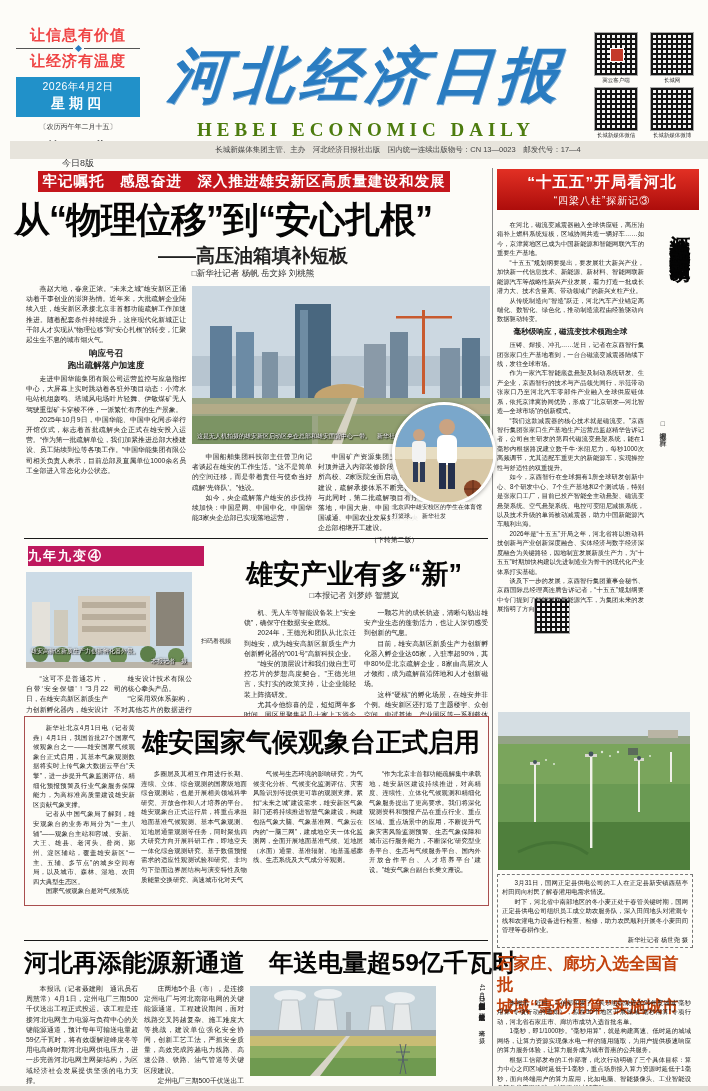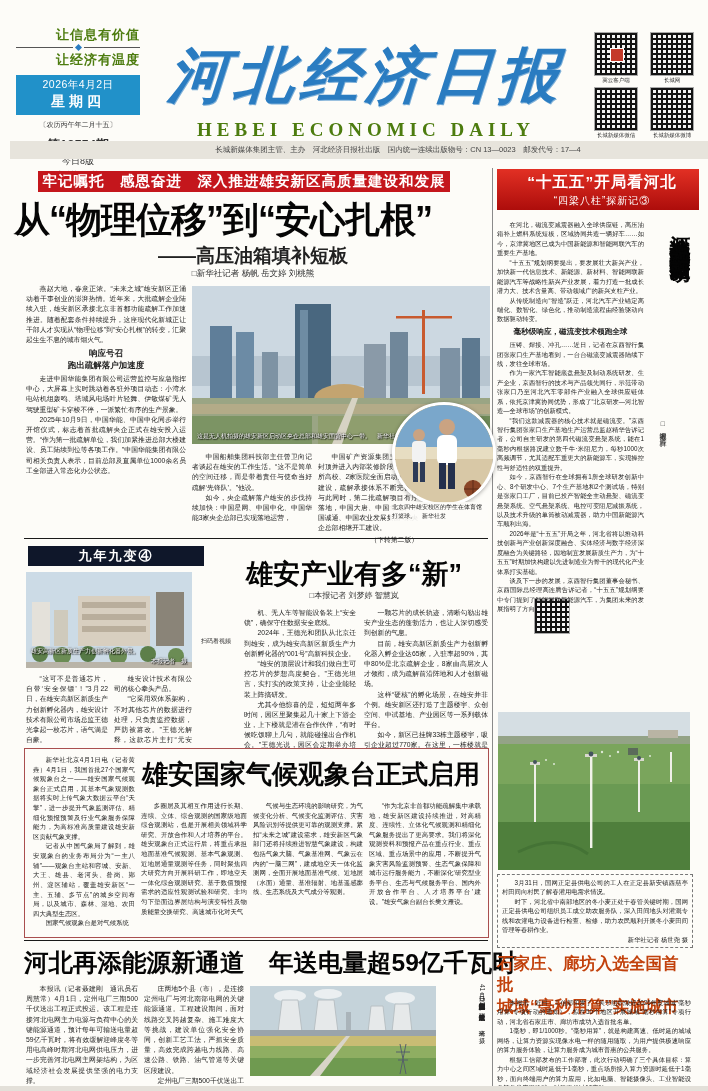--- a/index.html
+++ b/index.html
@@ -1,20 +1,20 @@
 <!DOCTYPE html>
 <html><head>
 <meta charset="utf-8">
 <style>
   html,body{margin:0;padding:0;background:#dddad3;}
   .page{position:relative;width:708px;height:1091px;margin:0 auto;background:#fdfcf8;
         font-family:"Liberation Sans",sans-serif;overflow:hidden;color:#1a1a1a;}
   .abs{position:absolute;}
   
-  .slogan{font-weight:bold;font-size:13px;letter-spacing:1px;color:#4d7c0f;text-align:right;}
+  .slogan{font-weight:bold;font-size:15px;letter-spacing:1px;color:#ef4444;text-align:center;}
   .slogan-div{display:flex;align-items:center;justify-content:center;margin:1px 0;}
   .slogan-div .bar{flex:1;height:1px;background:#555;}
   .diamond{width:5px;height:5px;background:#2a7cc1;transform:rotate(45deg);margin:0 3px;}
   .datebox{background:#2191c9;color:#fff;text-align:center;padding:3px 0 4px;margin-top:6px;}
   .datebox .d1{font-size:10.5px;letter-spacing:.5px;}
   .datebox .d2{font-size:14px;font-weight:bold;letter-spacing:4px;margin-top:1px;}
   .mastsmall{text-align:center;color:#333;}
   .paper-title{font-family:"DejaVu Serif",serif;font-style:italic;font-weight:900;color:#2a7cc1;
                font-size:60px;letter-spacing:6px;text-align:center;white-space:nowrap;
                transform:skewX(-4deg);text-shadow:1px 1px 0 #7fb0d8;}
@@ -35,21 +35,21 @@
   .deck{font-size:19px;font-weight:600;text-align:center;color:#222;}
   .byline{font-size:8.5px;text-align:center;color:#333;}
   .body-text{font-size:6.8px;line-height:1.5;text-align:justify;color:#1c1c1c;overflow:hidden;}
   .body-text p{margin:0;text-indent:2em;}
   .sub-center{font-weight:bold;font-size:8.5px;text-align:center;line-height:1.35;margin:3px 0;}
   .more{display:block;text-align:right;font-size:6.8px;margin-top:1px;}
   .photo{overflow:hidden;background:#cfd8de;}
   .photo svg{display:block;}
   .photo-cap{position:absolute;left:5px;bottom:3px;color:#fff;font-size:6px;
              text-shadow:0 0 2px #000,1px 1px 1px #000;}
-  .tagbox{background:#0f172a;color:#fff;font-weight:bold;font-size:13px;text-align:center;line-height:20px;letter-spacing:2px;}
+  .tagbox{background:#be185d;color:#fff;font-weight:bold;font-size:13px;line-height:20px;letter-spacing:2px;}
   .h2{font-weight:900;font-size:27px;text-align:center;color:#050505;white-space:nowrap;}
   .rule{background:#1a1a1a;}
   .obs-box{border:1px solid #a94f4f;background:#fdfcf8;}
   .circle-photo{border-radius:50%;border:3px solid #fff;box-shadow:0 1px 4px rgba(0,0,0,.35);overflow:hidden;z-index:5;}
   .circle-cap{font-size:6px;line-height:1.45;color:#222;z-index:6;background:rgba(253,252,248,.9);padding:1px 2px;}
   
   .vline{background:#8a8a8a;}
   .side-banner{background:linear-gradient(180deg,#e23024,#ad0d0b);color:#fff;text-align:center;padding:3px 0 2px;}
   .side-banner .b1{font-size:15.5px;font-weight:900;letter-spacing:1px;}
   .side-banner .b2{font-size:10px;margin-top:1px;letter-spacing:1px;}
@@ -235,21 +235,21 @@
       <p>“雄安的顶层设计和我们做自主可控芯片的梦想高度契合。”王德光坦言，实打实的政策支持，让企业能轻装上阵搞研发。</p>
       <p>尤其令他惊喜的是，短短两年多时间，园区里聚集起几十家上下游企业，上下楼就是潜在合作伙伴，“有时候吃饭聊上几句，就能碰撞出合作机会。”王德光说，园区会定期举办培训、交流活动，让楼内企业有“邻居”一样的互动效果。</p>
     </div>
   <div class="abs body-text" style="left:364px;top:608px;width:124px;height:164px;">
       <p>一颗芯片的成长轨迹，清晰勾勒出雄安产业生态的蓬勃活力，也让人深切感受到创新的气息。</p>
       <p>目前，雄安高新区新质生产力创新孵化器入孵企业达65家，入驻率超90%，其中80%是北京疏解企业，8家由高层次人才领衔，成为疏解前沿阵地和人才创新磁场。</p>
       <p>这样“硬核”的孵化场景，在雄安并非个例。雄安新区还打造了主题楼宇、众创空间、中试基地、产业园区等一系列载体平台。</p>
       <p>如今，新区已挂牌33栋主题楼宇，吸引企业超过770家。在这里，一栋楼就是一个特色产业集群，上下游企业就近协作、无缝对接，不仅大幅降低沟通成本。（下转第三版）</p>
     </div>
 
-  <div class="abs obs-box" style="left:24px;top:748px;width:463px;height:188px;">
+  <div class="abs obs-box" style="left:24px;top:716px;width:463px;height:188px;">
     <div class="abs body-text" style="left:8px;top:6px;width:102px;height:176px;font-size:6.4px;">
         <p>新华社北京4月1日电（记者黄垚）4月1日，我国首批27个国家气候观象台之一——雄安国家气候观象台正式启用，其基本气象观测数据将实时上传气象大数据云平台“天擎”，进一步提升气象监测评估、精细化预报预警及行业气象服务保障能力，为高标准高质量建设雄安新区贡献气象支撑。</p>
         <p>记者从中国气象局了解到，雄安观象台的业务布局分为“一主八辅”——观象台主站和容城、安新、大王、雄县、老河头、昝岗、鄚州、淀区辅站，覆盖雄安新区“一主、五辅、多节点”的城乡空间布局，以及城市、森林、湿地、农田四大典型生态区。</p>
         <p>国家气候观象台是对气候系统</p>
       </div>
     <div class="abs h2" style="left:116px;top:8px;width:340px;font-size:26px;">雄安国家气候观象台正式启用</div>
     <div class="abs body-text" style="left:116px;top:52px;width:106px;height:130px;font-size:6.4px;">
         <p>多圈层及其相互作用进行长期、连续、立体、综合观测的国家级地面综合观测站，也是开展相关领域科学研究、开放合作和人才培养的平台。雄安观象台正式运行后，将重点承担地面基准气候观测、基本气象观测、近地层通量观测等任务，同时聚焦四大研究方向开展科研工作，即地空天一体化综合观测研究、基于数值预报需求的适应性观测试验和研究、非均匀下垫面边界层结构与演变特性及物质能量交换研究、高速城市化对天气</p>
       </div>
     <div class="abs body-text" style="left:228px;top:52px;width:110px;height:130px;font-size:6.4px;">

